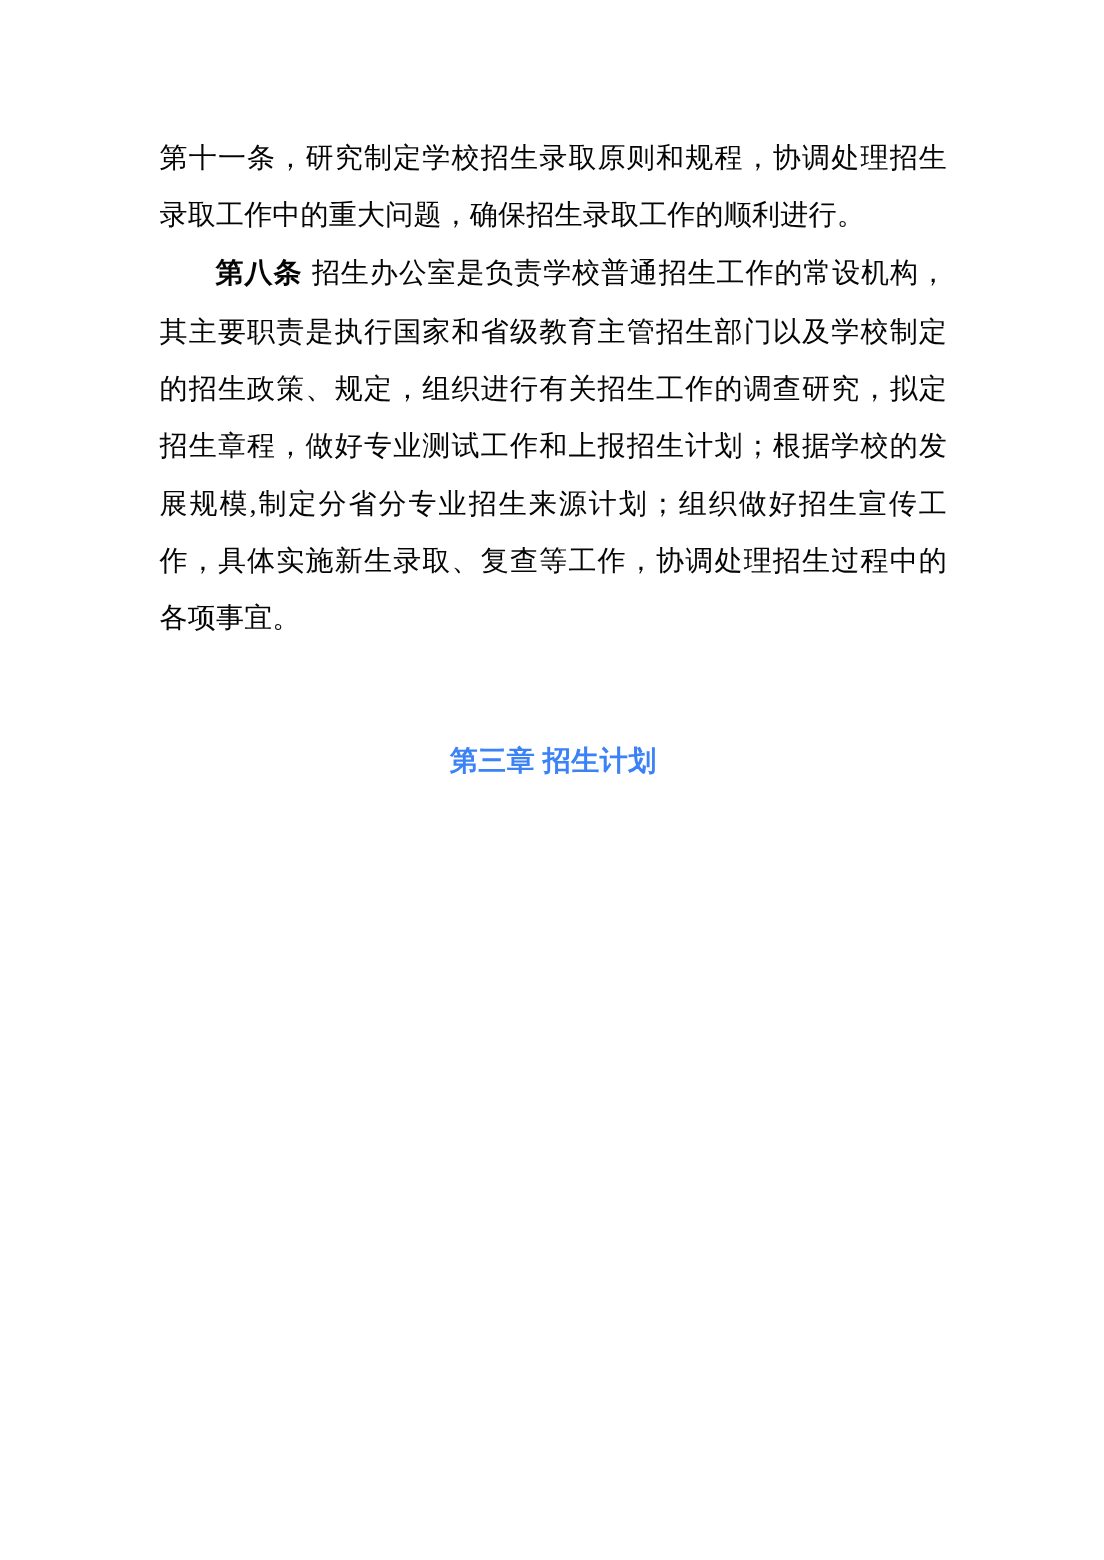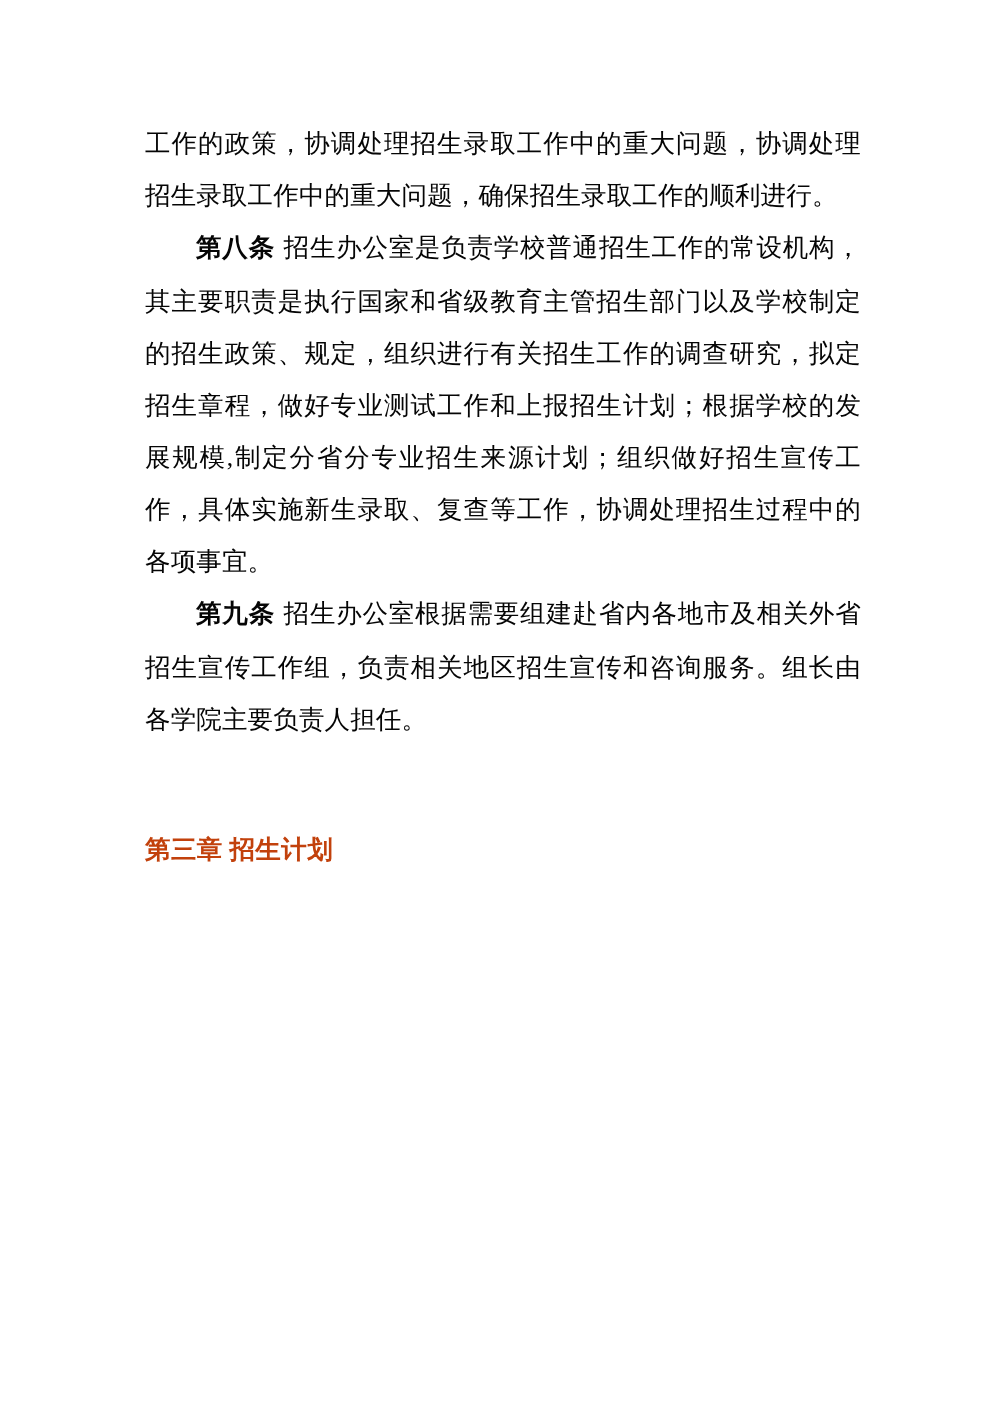--- a/index.html
+++ b/index.html
@@ -45,41 +45,41 @@
   }
   .para .gap {
     display: inline-block;
     width: 8px;
   }
   .chapter-heading {
     margin: 0;
     font-size: 25.5px;
     line-height: 52px;
     font-weight: bold;
+    text-align: center;
     letter-spacing: 0.4px;
-    color: #c2410c;
+    color: #3b82f6;
   }
   .spacer-line {
     height: 52px;
   }
   .spacer-half {
     height: 26px;
   }
 </style>
 </head>
 <body>
 
 <div class="page">
   <div class="text-column">
 
-    <p class="para"><span>工作的政策，协调处理招生录取工作中的重大问题，协调处理招生录取工作中的重大问题，确保招生录取工作的顺利进行。</span></p>
+    <p class="para"><span>第十一条，研究制定学校招生录取原则和规程，协调处理招生录取工作中的重大问题，确保招生录取工作的顺利进行。</span></p>
 
     <p class="para indent"><span class="article-no">第八条</span><span class="gap"></span><span>招生办公室是负责学校普通招生工作的常设机构，其主要职责是执行国家和省级教育主管招生部门以及学校制定的招生政策、规定，组织进行有关招生工作的调查研究，拟定招生章程，做好专业测试工作和上报招生计划；根据学校的发展规模,制定分省分专业招生来源计划；组织做好招生宣传工作，具体实施新生录取、复查等工作，协调处理招生过程中的各项事宜。</span></p>
 
-    <p class="para indent"><span class="article-no">第九条</span><span class="gap"></span><span>招生办公室根据需要组建赴省内各地市及相关外省招生宣传工作组，负责相关地区招生宣传和咨询服务。组长由各学院主要负责人担任。</span></p>
 
     <div class="spacer-line"></div>
     <div class="spacer-half"></div>
 
     <p class="chapter-heading">第三章  招生计划</p>
 
 
 
   </div>
 </div>

